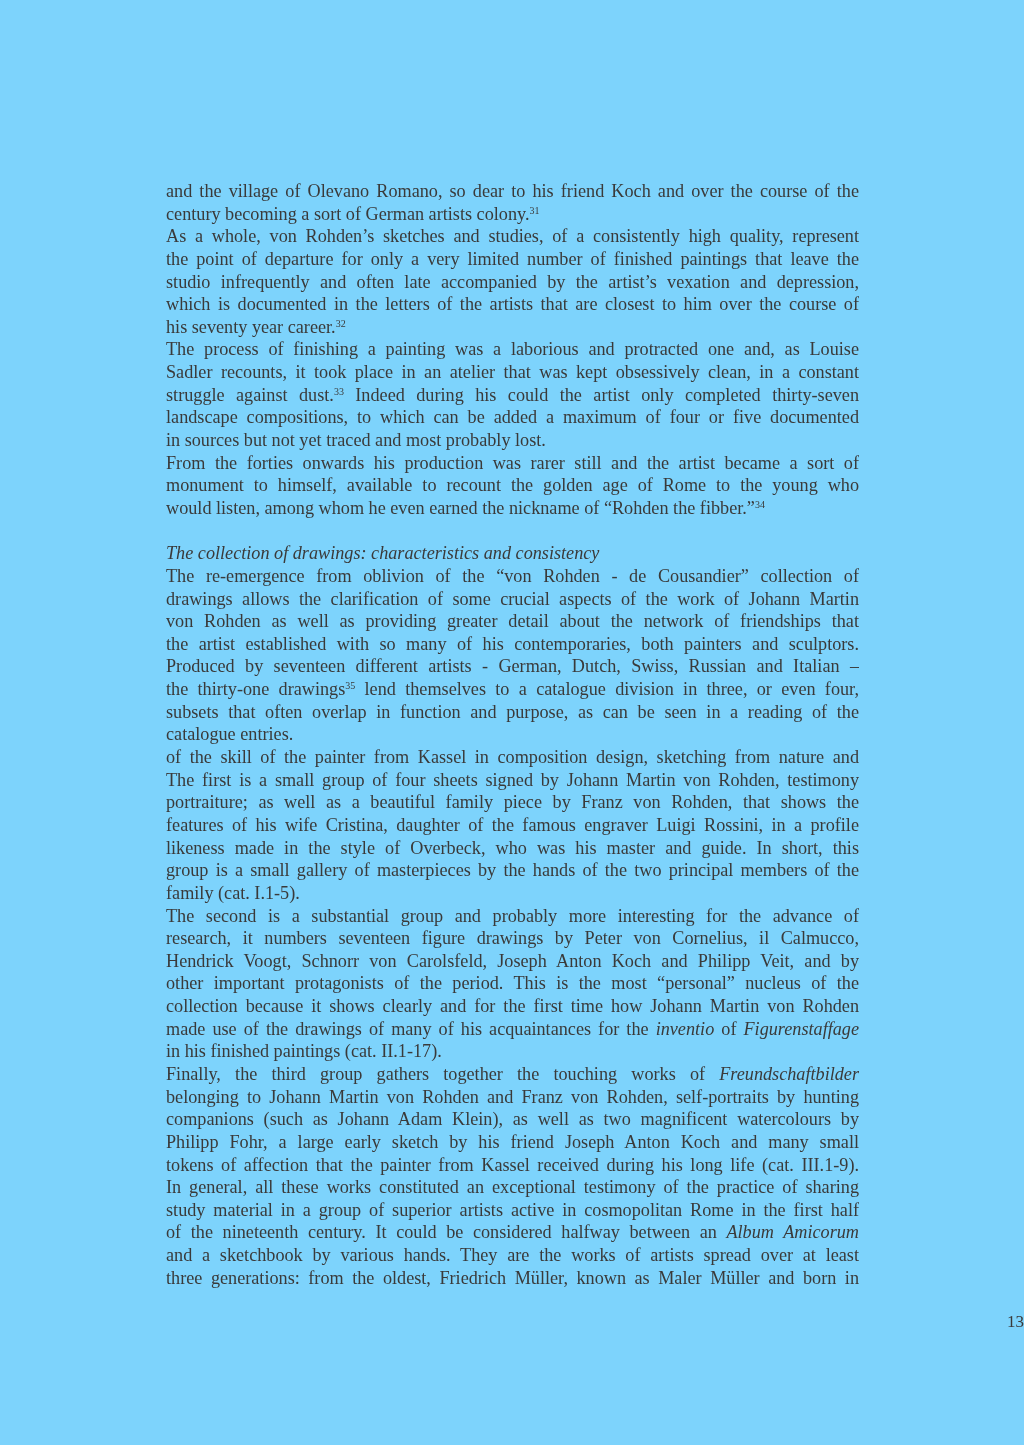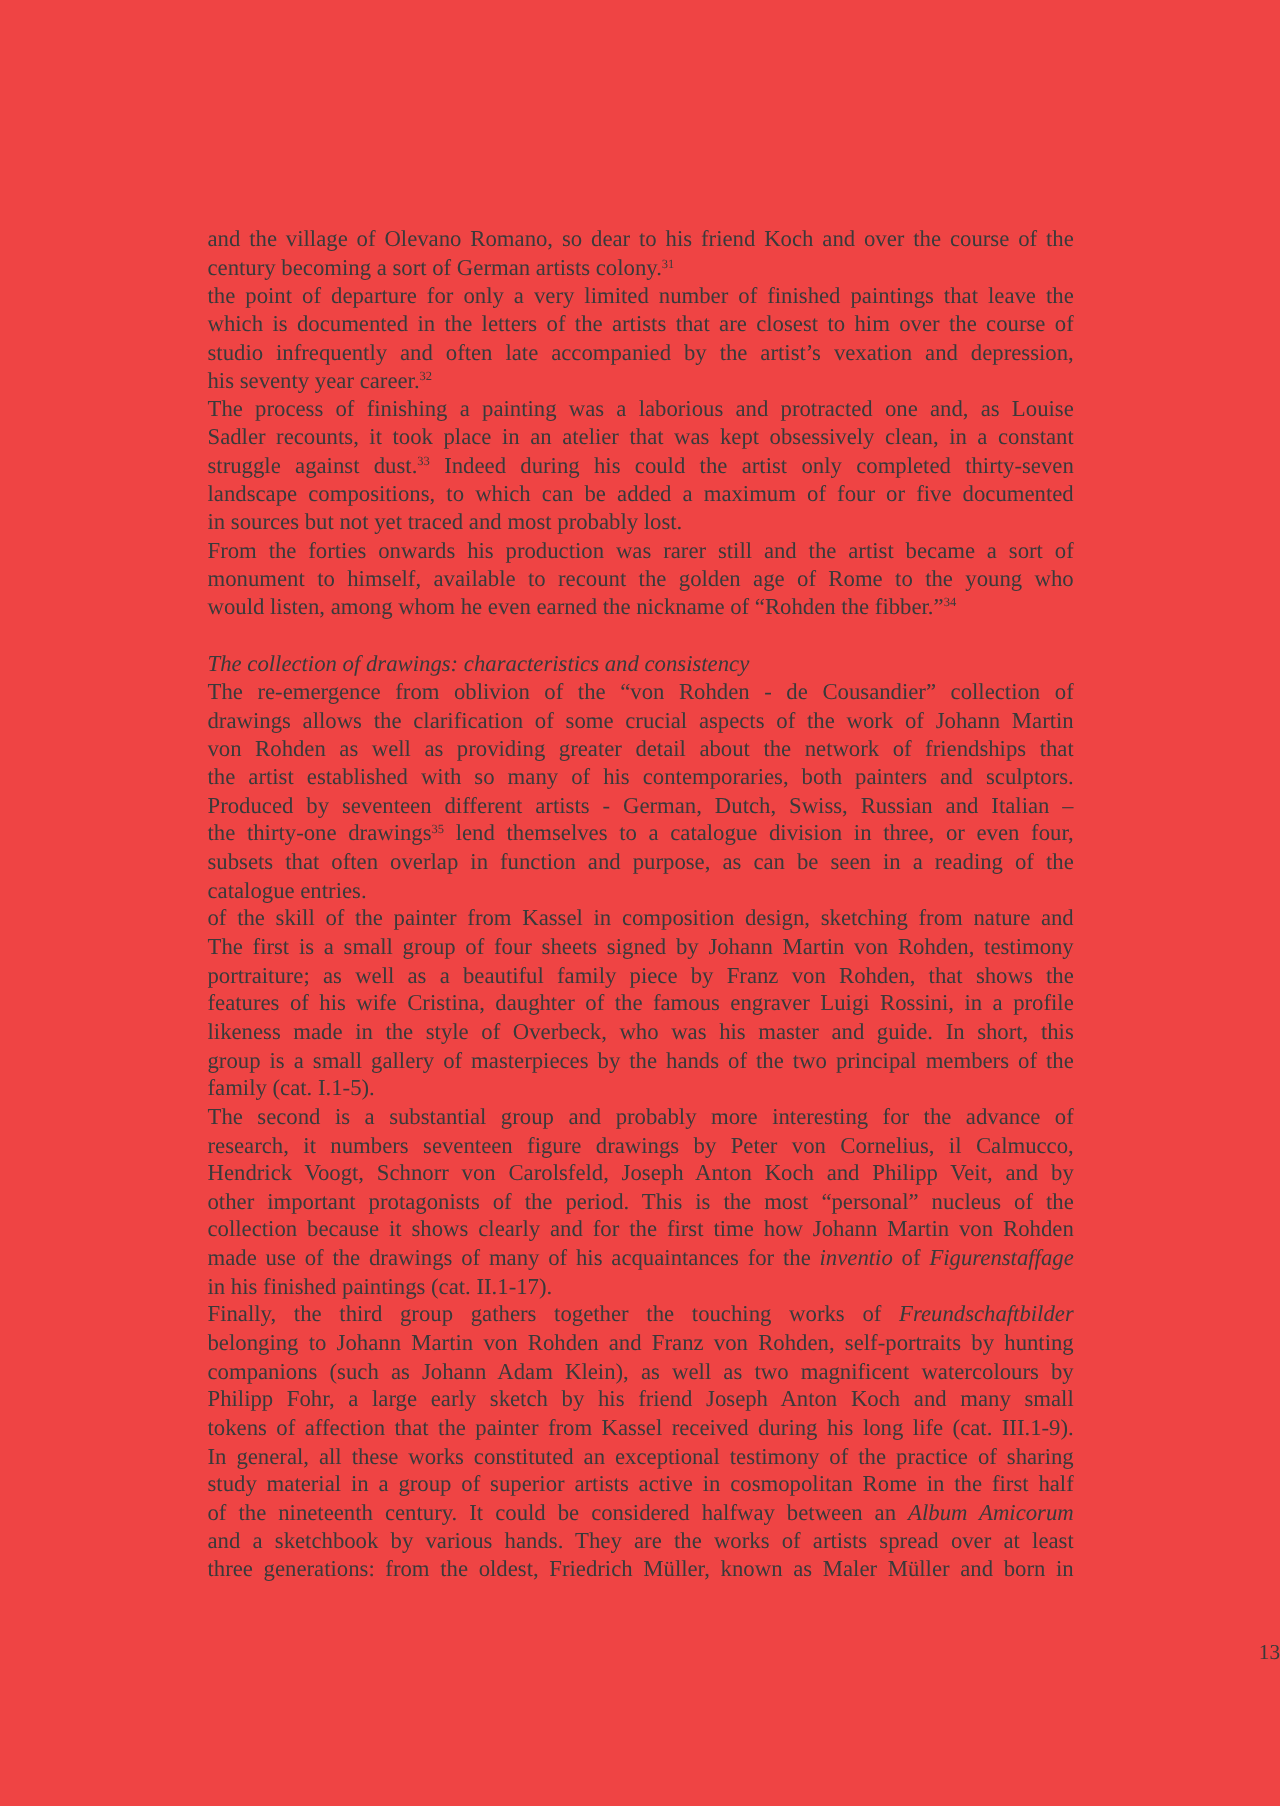--- a/index.html
+++ b/index.html
@@ -1,17 +1,17 @@
 <!DOCTYPE html>
 <html><head>
 <meta charset="utf-8">
 <style>
   html, body { margin:0; padding:0; background:#ffffff; }
   body { width:1024px; height:1445px; position:relative; overflow:hidden; }
-  .page { position:absolute; left:0; top:0; width:1024px; height:1445px; background:#ef4444; }
+  .page { position:absolute; left:0; top:0; width:1024px; height:1445px; background:#7dd3fc; }
   .text-block {
     position:absolute; left:166px; top:180px; width:693px;
     font-family: "Liberation Serif", "DejaVu Serif", serif;
     font-size:18.2px; line-height:22.65px; color:#3a3a3a;
   }
   .line { display:block; white-space:nowrap; height:22.65px; }
   .line.j { text-align:justify; text-align-last:justify; white-space:normal; overflow:hidden; }
   .line.blank { height:22.65px; }
   .heading { font-style:italic; }
   sup { font-size:10px; vertical-align:6px; line-height:0; }
@@ -24,23 +24,24 @@
 </head>
 <body>
 
 <div class="page">
   <div class="text-block" id="text-block">
       <div>
         <span class="line j"><span>and the village of Olevano Romano, so dear to his friend Koch and over the course of the</span></span>
         <span class="line"><span>century becoming a sort of German artists colony.</span><sup>31</sup></span>
       </div>
       <div>
+        <span class="line j"><span>As a whole, von Rohden’s sketches and studies, of a consistently high quality, represent</span></span>
         <span class="line j"><span>the point of departure for only a very limited number of finished paintings that leave the</span></span>
+        <span class="line j"><span>studio infrequently and often late accompanied by the artist’s vexation and depression,</span></span>
         <span class="line j"><span>which is documented in the letters of the artists that are closest to him over the course of</span></span>
-        <span class="line j"><span>studio infrequently and often late accompanied by the artist’s vexation and depression,</span></span>
         <span class="line"><span>his seventy year career.</span><sup>32</sup></span>
       </div>
       <div>
         <span class="line j"><span>The process of finishing a painting was a laborious and protracted one and, as Louise</span></span>
         <span class="line j"><span>Sadler recounts, it took place in an atelier that was kept obsessively clean, in a constant</span></span>
         <span class="line j"><span>struggle against dust.</span><sup>33</sup><span> Indeed during his could the artist only completed thirty-seven</span></span>
         <span class="line j"><span>landscape compositions, to which can be added a maximum of four or five documented</span></span>
         <span class="line"><span>in sources but not yet traced and most probably lost.</span></span>
       </div>
       <div>

